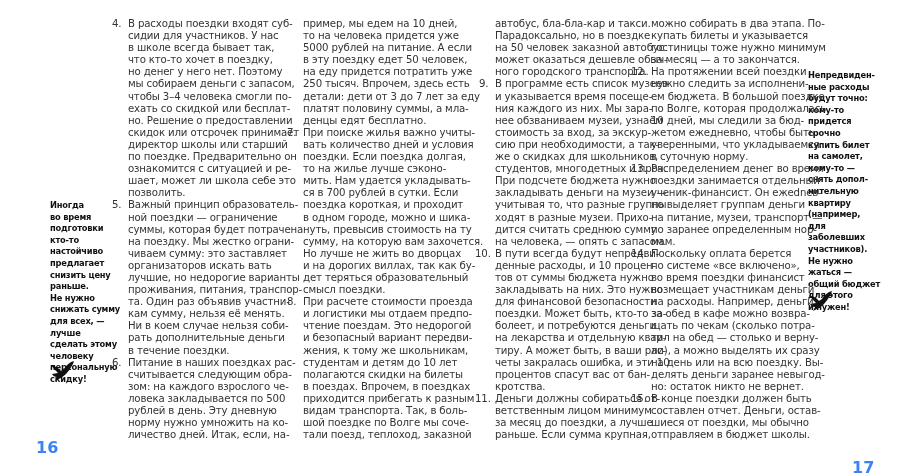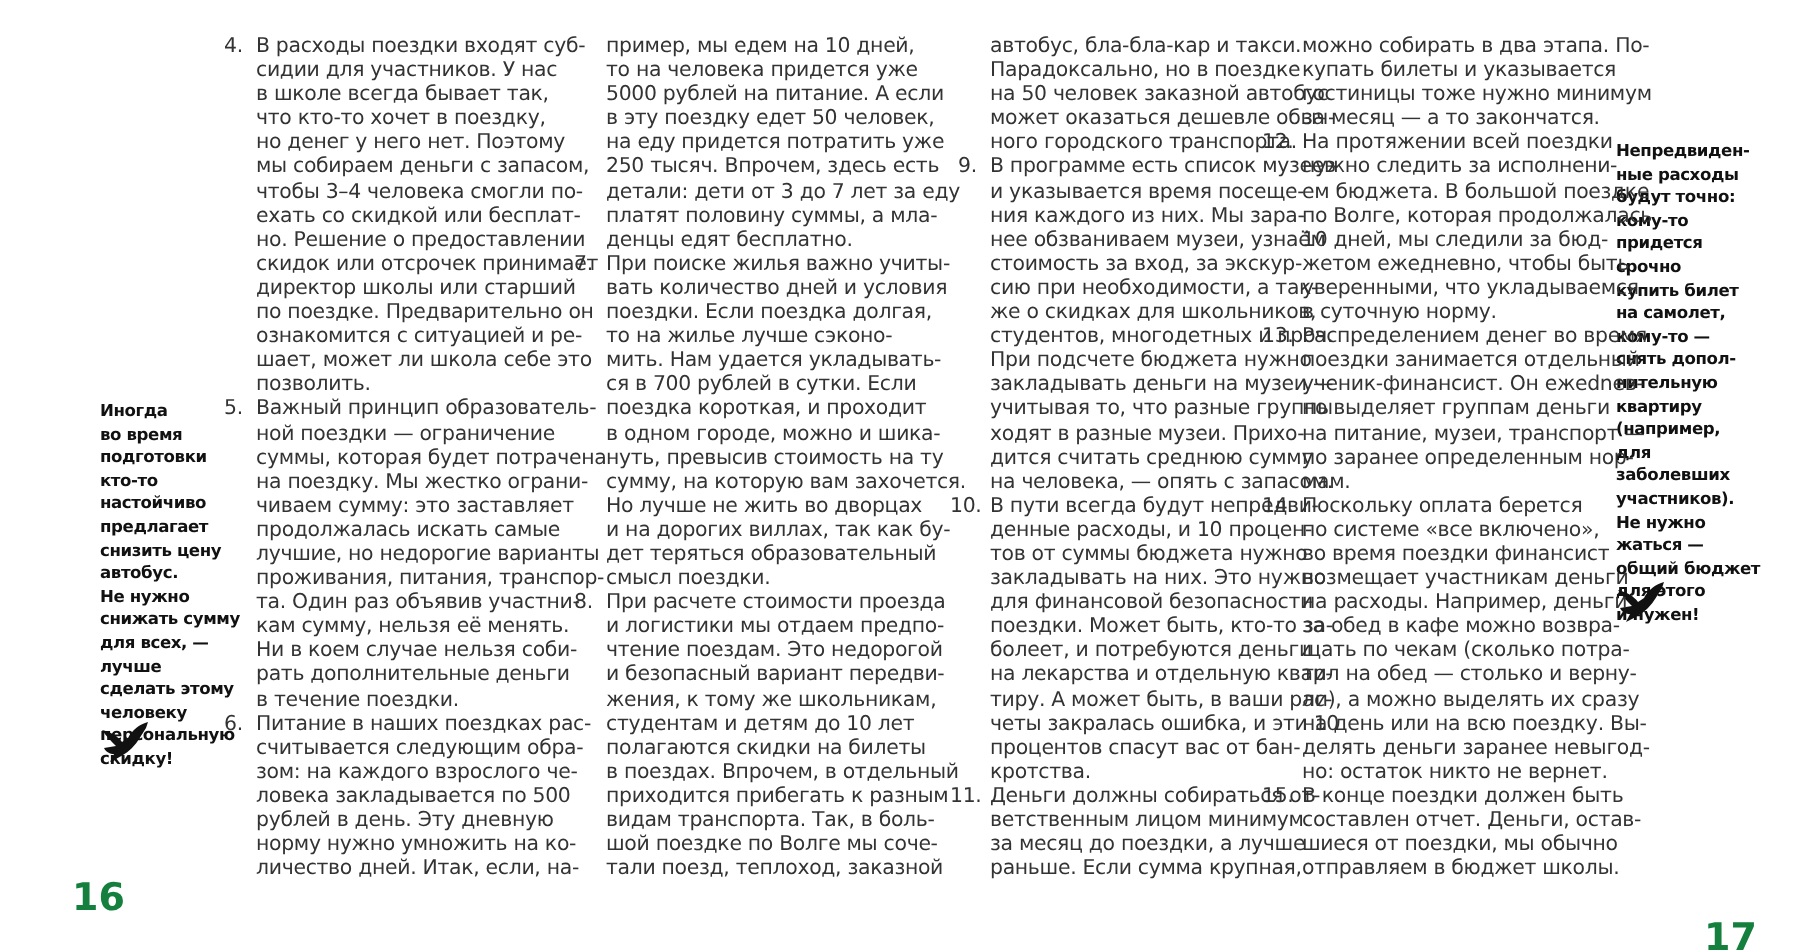--- a/index.html
+++ b/index.html
@@ -8,34 +8,34 @@
   .col { position:absolute; top:18px; font-size:10.2px; line-height:12.1px; letter-spacing:-0.15px; }
   .item { position:relative; }
   .item .num { position:absolute; left:-16px; top:0; }
   .item .num.wide { left:-20px;text-align:center; }
   .line { display:block; white-space:nowrap; text-align:justify; text-align-last:justify; }
   .line.last { text-align-last:left; }
   .side { position:absolute; font-family:"DejaVu Sans", sans-serif; font-weight:bold; color:#111;
           font-size:8.3px; line-height:11.6px; letter-spacing:-0.2px; }
   .side span { display:block; white-space:nowrap; }
   .bird { position:absolute; width:26px; height:22px; }
-  .pagenum { position:absolute; font-weight:bold; font-size:19px; color:#15803d;text-align:right; }
+  .pagenum { position:absolute; font-weight:bold; font-size:16px; color:#3b82f6;text-align:right; }
 </style>
 </head>
 <body>
 
 <div class="side" id="sideL" style="left:50px; top:200px;">
     <span>Иногда</span>
     <span>во время</span>
     <span>подготовки</span>
     <span>кто-то</span>
     <span>настойчиво</span>
     <span>предлагает</span>
     <span>снизить цену</span>
-    <span>автобус.</span>
+    <span>раньше.</span>
     <span>Не нужно</span>
     <span>снижать сумму</span>
     <span>для всех, —</span>
     <span>лучше</span>
     <span>сделать этому</span>
     <span>человеку</span>
     <span>персональную</span>
     <span>скидку!</span>
   </div>
 <svg class="bird" style="left:50px; top:360px;" viewBox="0 0 26 22">
@@ -88,21 +88,21 @@
       <span class="line">шает, может ли школа себе это</span>
       <span class="line last">позволить.</span>
     </div>
     <div class="item">
       <span class="num">5.</span>
       <span class="line">Важный принцип образователь-</span>
       <span class="line">ной поездки — ограничение</span>
       <span class="line">суммы, которая будет потрачена</span>
       <span class="line">на поездку. Мы жестко ограни-</span>
       <span class="line">чиваем сумму: это заставляет</span>
-      <span class="line">продолжалась искать самые</span>
+      <span class="line">организаторов искать вать</span>
       <span class="line">лучшие, но недорогие варианты</span>
       <span class="line">проживания, питания, транспор-</span>
       <span class="line">та. Один раз объявив участни-</span>
       <span class="line">кам сумму, нельзя её менять.</span>
       <span class="line">Ни в коем случае нельзя соби-</span>
       <span class="line">рать дополнительные деньги</span>
       <span class="line last">в течение поездки.</span>
     </div>
     <div class="item">
       <span class="num">6.</span>
@@ -146,21 +146,21 @@
     </div>
     <div class="item">
       <span class="num">8.</span>
       <span class="line">При расчете стоимости проезда</span>
       <span class="line">и логистики мы отдаем предпо-</span>
       <span class="line">чтение поездам. Это недорогой</span>
       <span class="line">и безопасный вариант передви-</span>
       <span class="line">жения, к тому же школьникам,</span>
       <span class="line">студентам и детям до 10 лет</span>
       <span class="line">полагаются скидки на билеты</span>
-      <span class="line">в поездах. Впрочем, в отдельный</span>
+      <span class="line">в поездах. Впрочем, в поездках</span>
       <span class="line">приходится прибегать к разным</span>
       <span class="line">видам транспорта. Так, в боль-</span>
       <span class="line">шой поездке по Волге мы соче-</span>
       <span class="line">тали поезд, теплоход, заказной</span>
     </div>
   </div>
 <div class="col" id="col2" style="left:495px; width:134px;">
     <div class="item">
       <span class="line">автобус, бла-бла-кар и такси.</span>
       <span class="line">Парадоксально, но в поездке</span>

